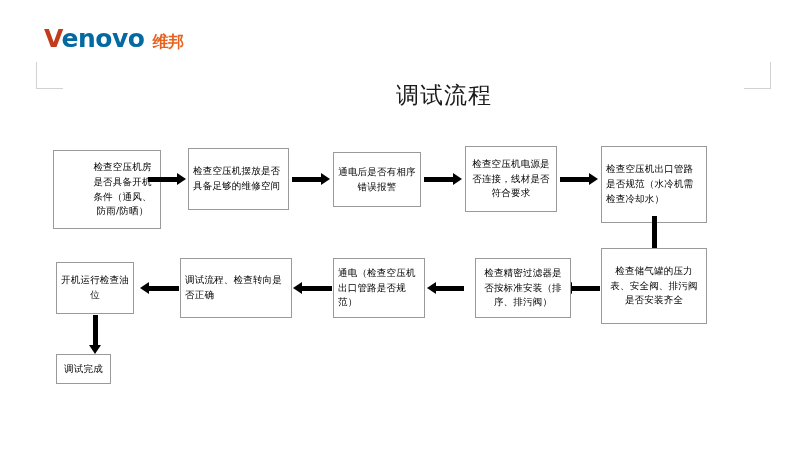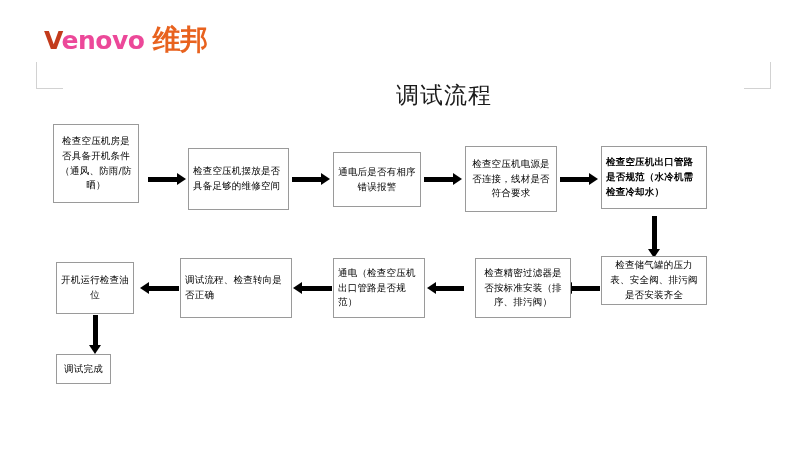--- a/index.html
+++ b/index.html
@@ -22,24 +22,24 @@
     left: 44px;
     top: 26px;
     font-family: "DejaVu Sans", "Liberation Sans", sans-serif;
     font-weight: bold;
     font-size: 25px;
     letter-spacing: -0.5px;
     white-space: nowrap;
     line-height: 1;
   }
   #logo .brand-v { color: #C33B1C; }
-  #logo .brand-rest { color: #ec4899; }
+  #logo .brand-rest { color: #0369a1; }
   #logo .brand-cn {
     color: #E8621E;
-    font-size: 28px;
+    font-size: 16px;
     margin-left: 8px;
     font-weight: bold;
   }
 
   
   .corner {
     position: absolute;
     width: 26px;
     height: 26px;
   }
@@ -137,21 +137,21 @@
   <span class="brand-v">V</span><span class="brand-rest">enovo</span><span class="brand-cn">维邦</span>
 </div>
 
 <div class="corner left"></div>
 <div class="corner right"></div>
 
 <div id="title">调试流程</div>
 
 <div id="flowchart">
 
-  <div class="node" style="left:53px; top:124px; width:86px; height:79px;">
+  <div class="node" style="left:53px; top:150px; width:108px; height:79px;padding-left:35px;">
     <span>检查空压机房是否具备开机条件（通风、防雨/防晒）</span>
   </div>
 
   <div class="arrow right" style="left:148px; top:173px; width:38px; height:13px;">
     <div class="shaft" style="width:31px;"></div>
     <div class="head"></div>
   </div>
 
   <div class="node ltext" style="left:188px; top:148px; width:101px; height:62px;">
     <span>检查空压机摆放是否具备足够的维修空间</span>
@@ -173,30 +173,30 @@
 
   <div class="node" style="left:465px; top:146px; width:92px; height:66px;">
     <span>检查空压机电源是否连接，线材是否符合要求</span>
   </div>
 
   <div class="arrow right" style="left:560px; top:173px; width:38px; height:13px;">
     <div class="shaft" style="width:31px;"></div>
     <div class="head"></div>
   </div>
 
-  <div class="node ltext" style="left:601px; top:146px; width:106px; height:63px;font-weight:bold;">
+  <div class="node ltext" style="left:601px; top:146px; width:106px; height:77px;">
     <span>检查空压机出口管路是否规范（水冷机需检查冷却水）</span>
   </div>
 
   <div class="arrow down" style="left:648px; top:216px; width:13px; height:42px;">
     <div class="shaft" style="height:35px;"></div>
     <div class="head"></div>
   </div>
 
-  <div class="node" style="left:601px; top:256px; width:106px; height:49px;">
+  <div class="node" style="left:601px; top:248px; width:106px; height:76px;">
     <span>检查储气罐的压力表、安全阀、排污阀是否安装齐全</span>
   </div>
 
   <div class="arrow left" style="left:563px; top:282px; width:37px; height:13px;">
     <div class="shaft" style="width:30px;"></div>
     <div class="head"></div>
   </div>
 
   <div class="node" style="left:475px; top:258px; width:96px; height:60px;">
     <span>检查精密过滤器是否按标准安装（排序、排污阀）</span>

